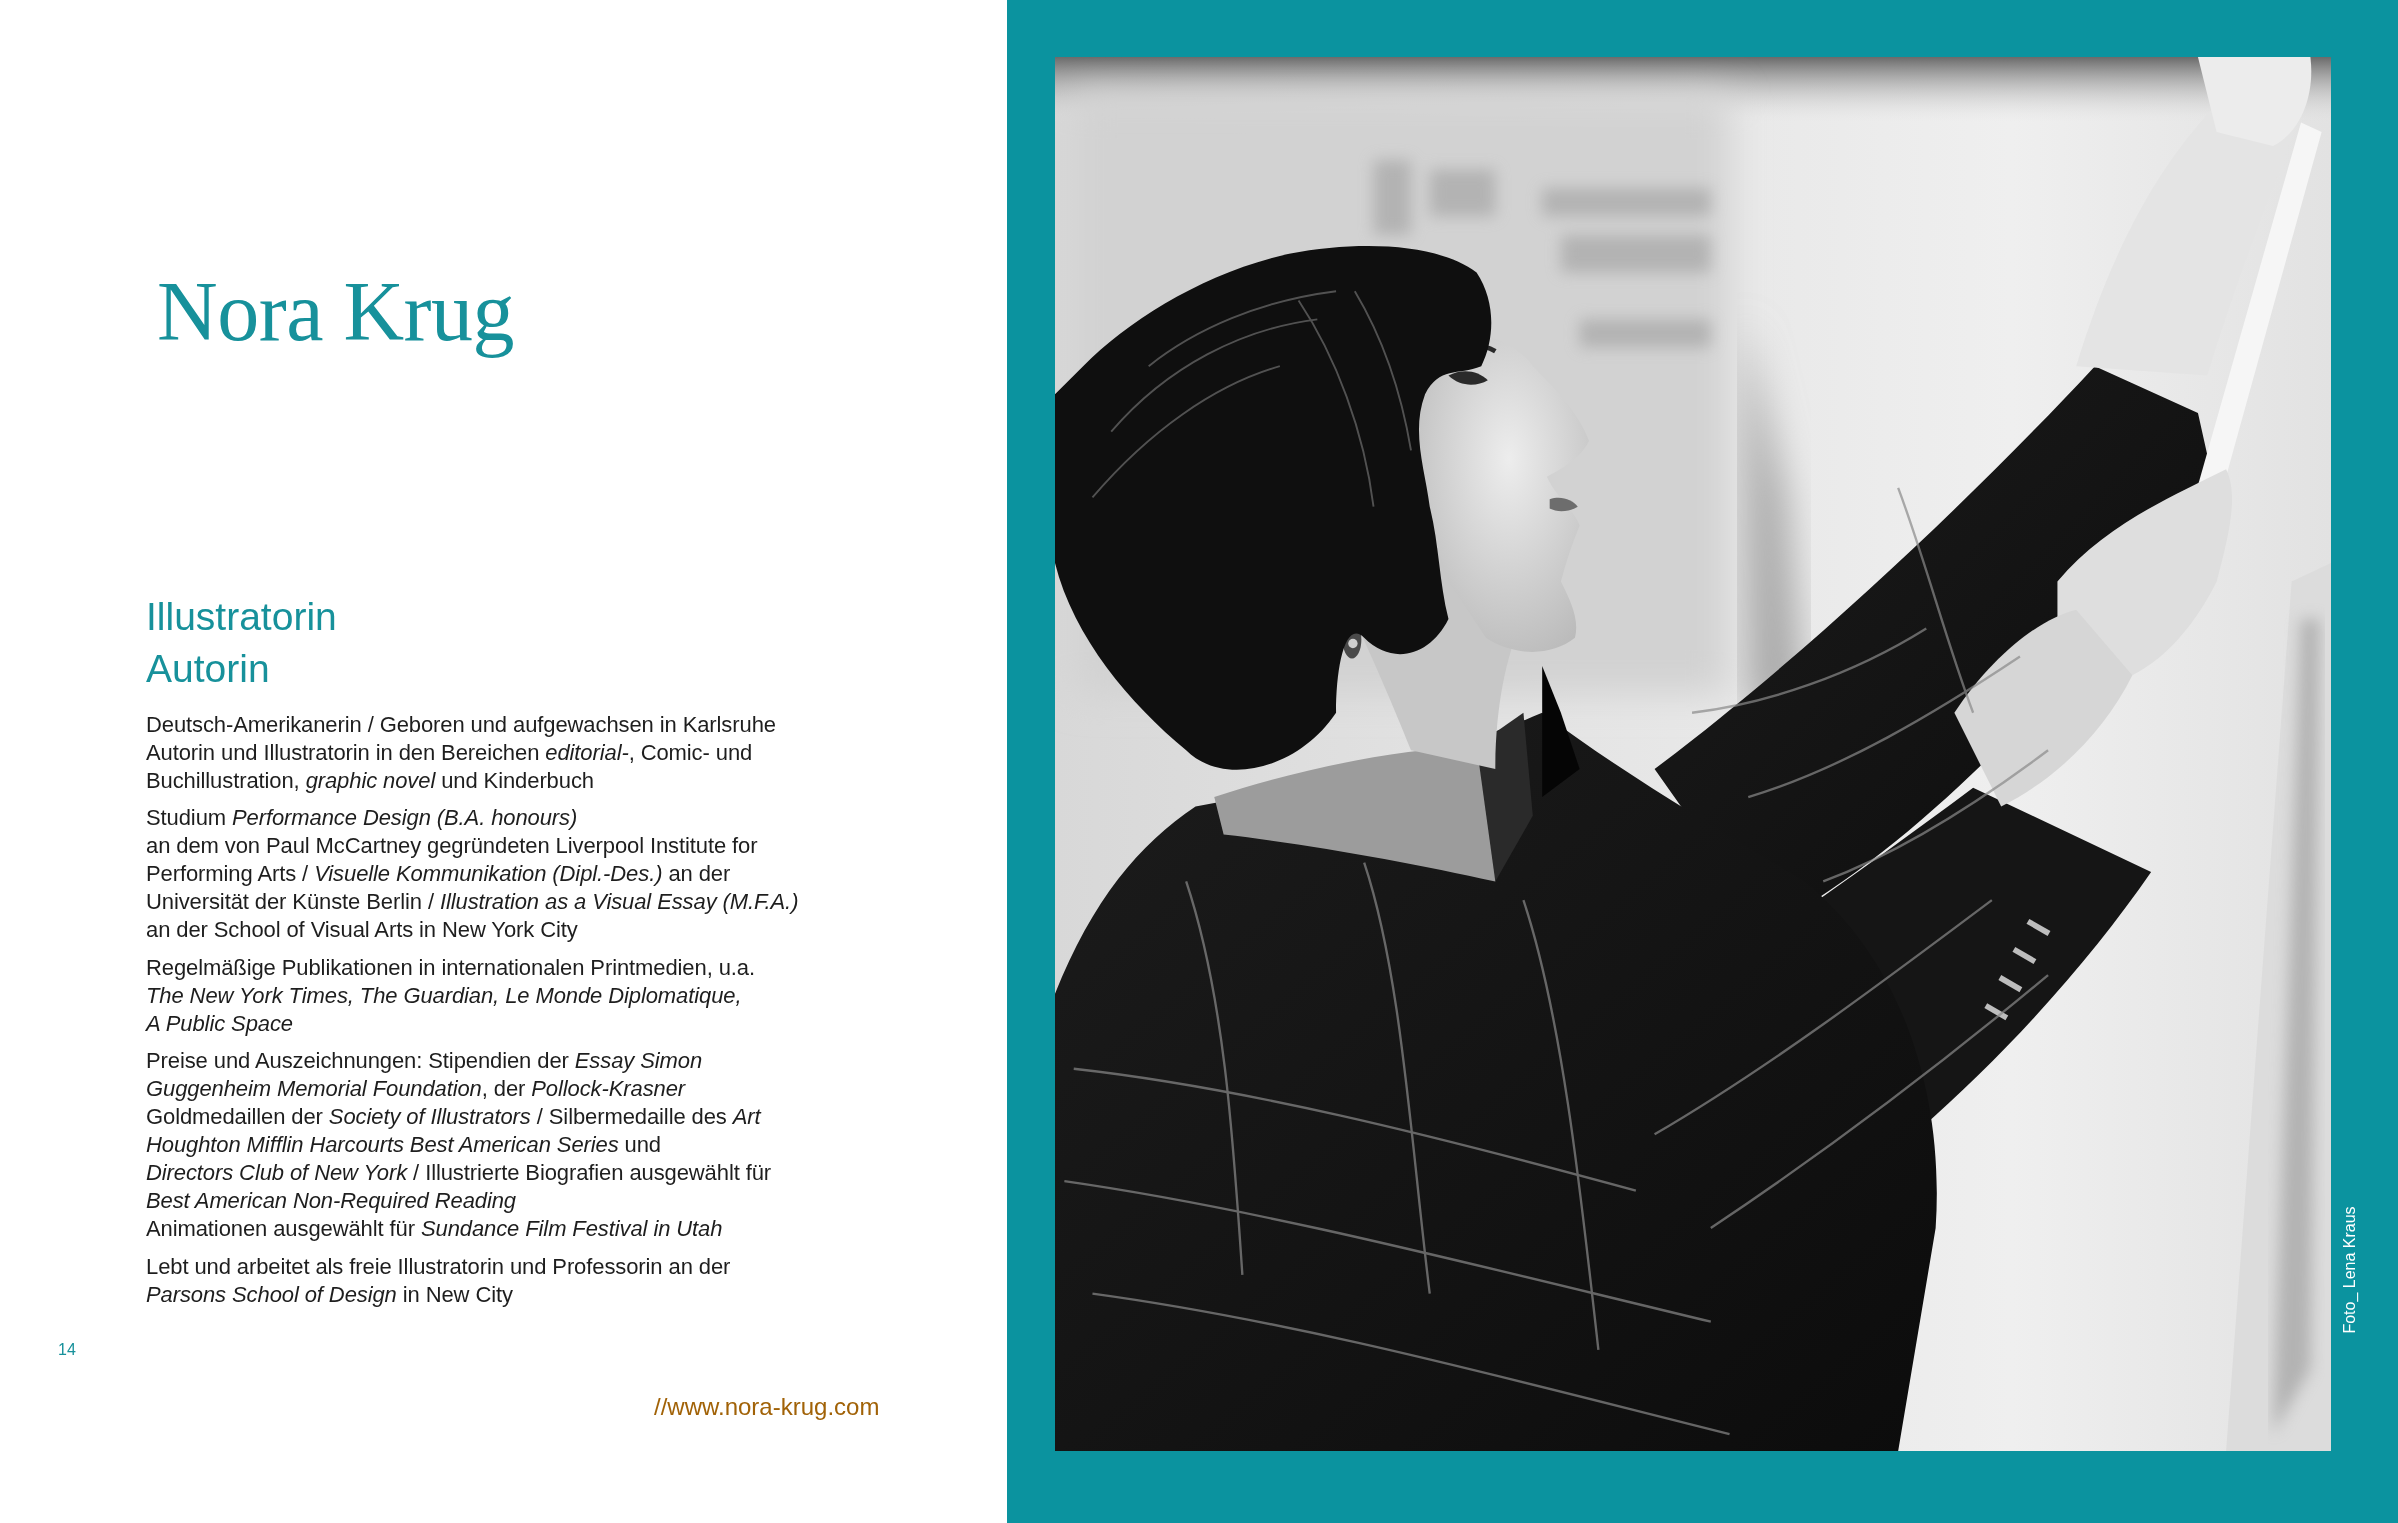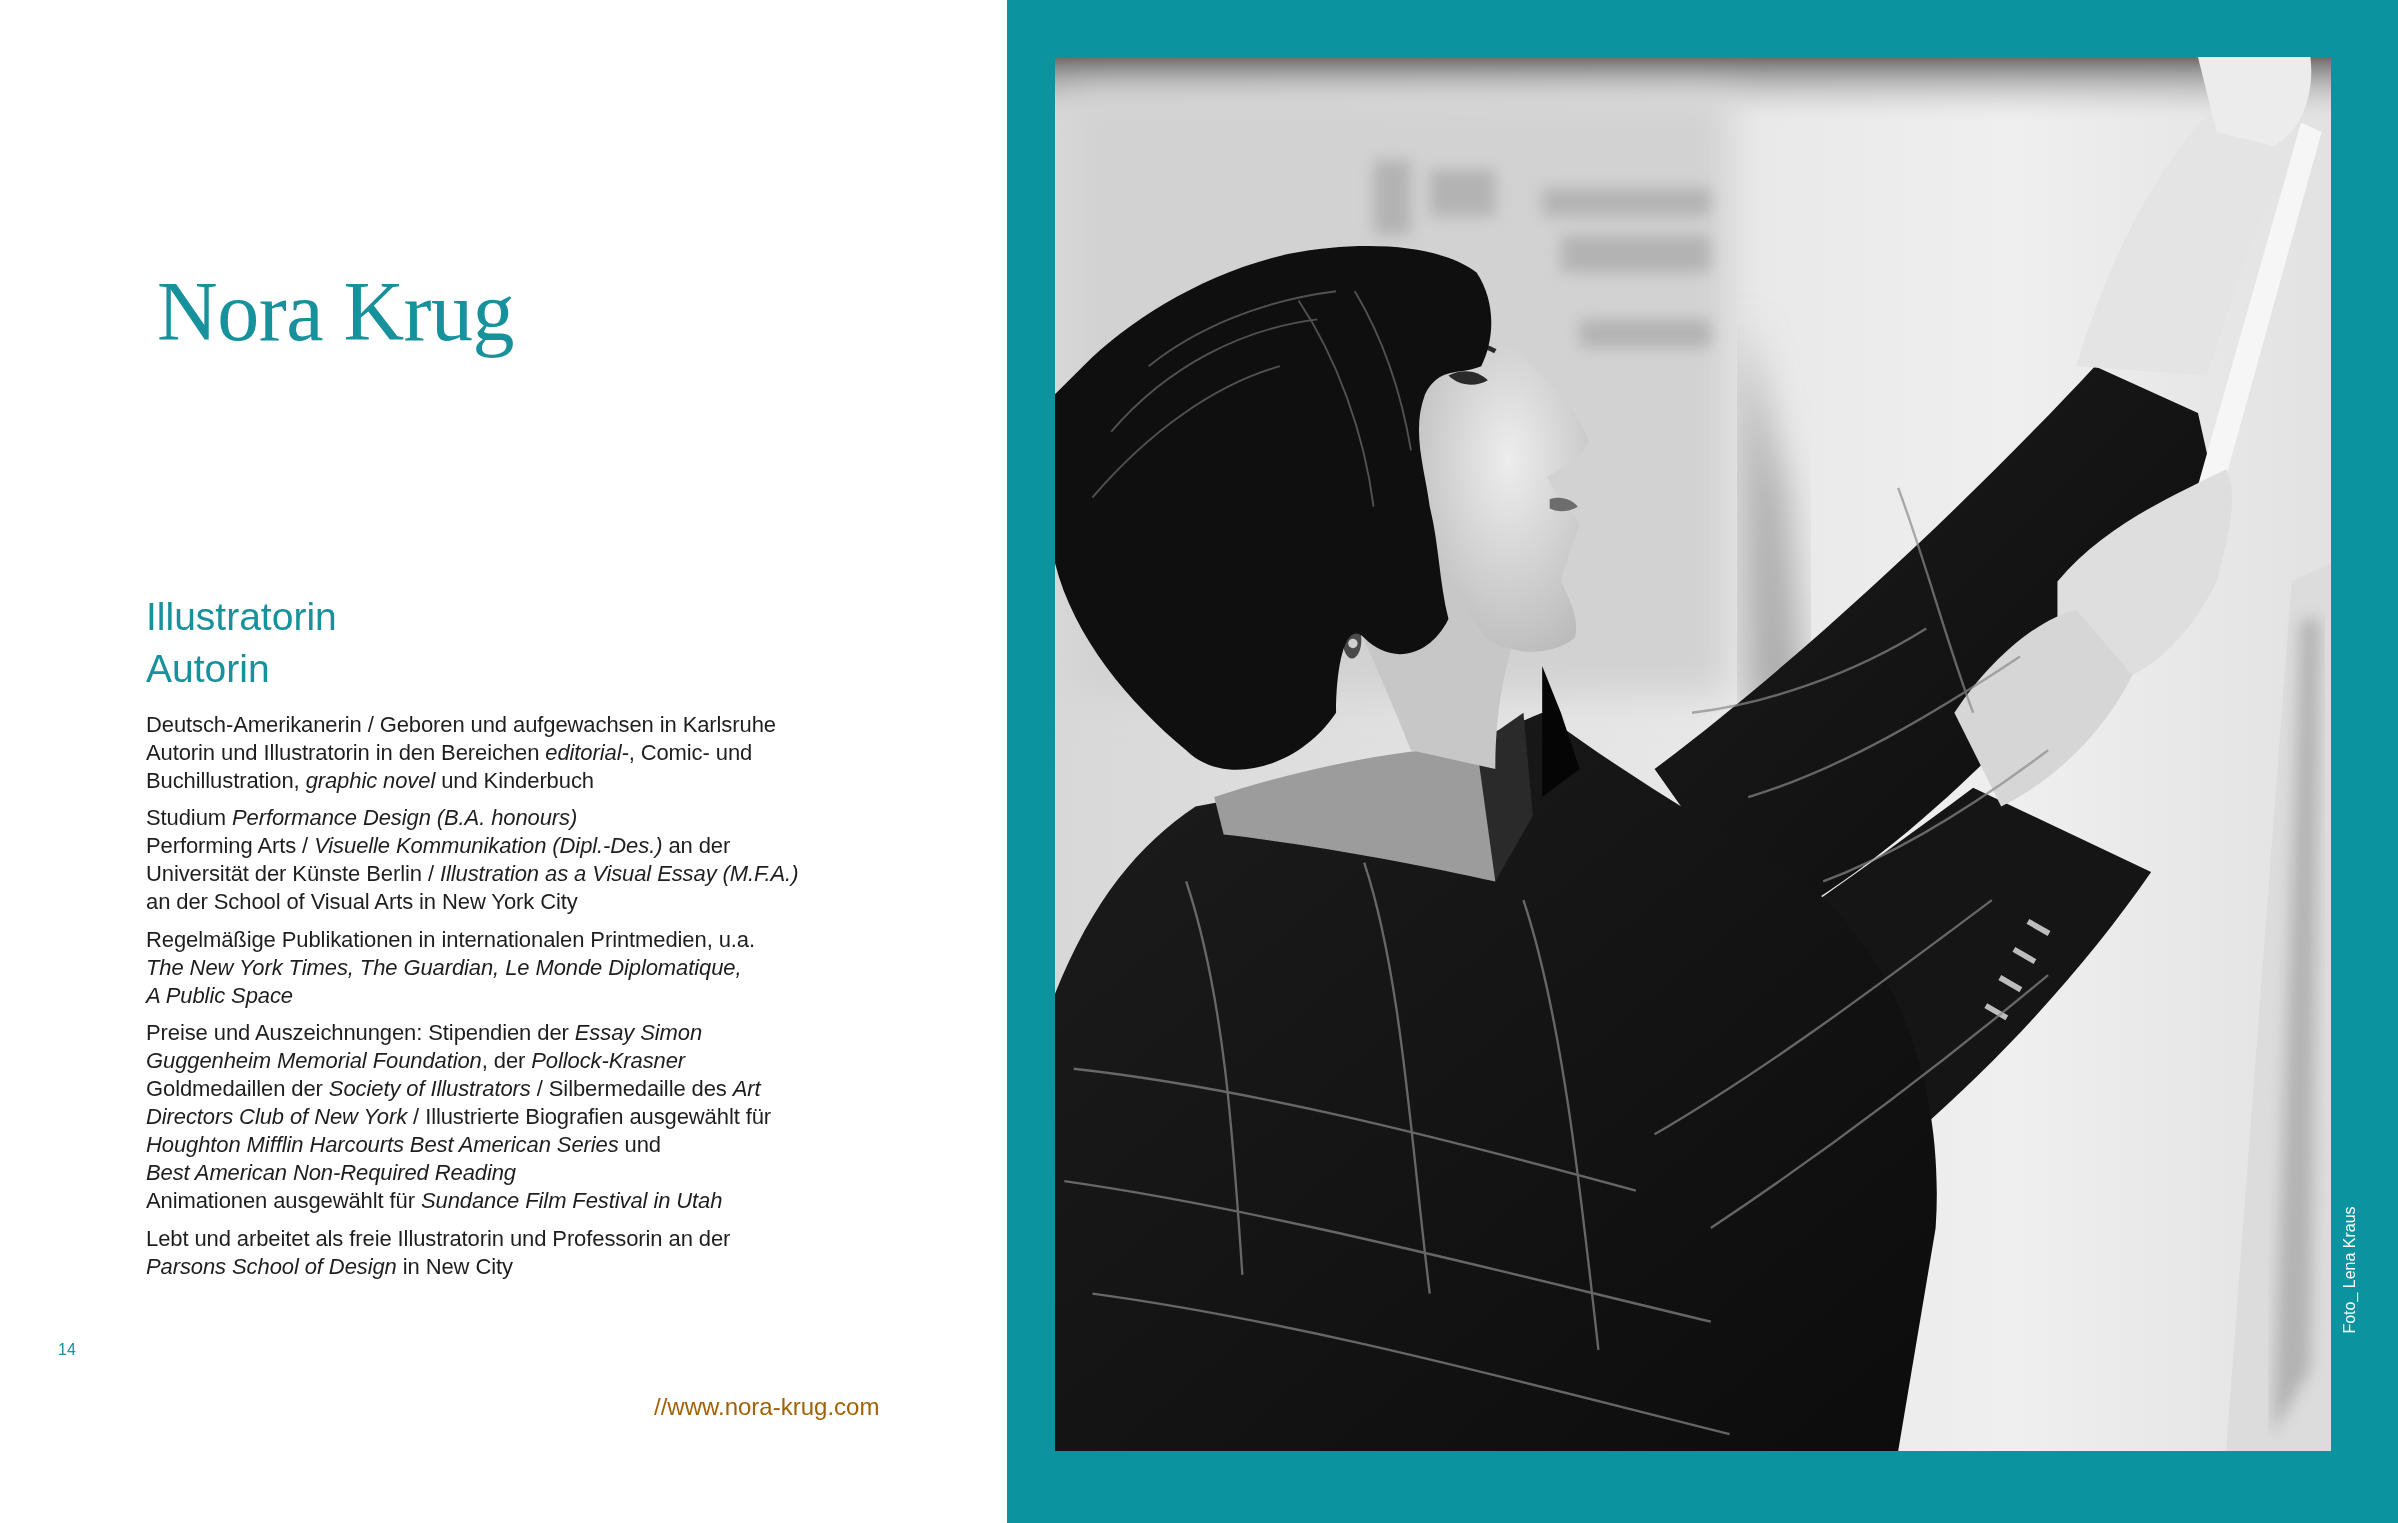--- a/index.html
+++ b/index.html
@@ -75,35 +75,36 @@
   </div>
 
   <div class="bio">
     <p>
       <span class="line"><span>Deutsch-Amerikanerin / Geboren und aufgewachsen in Karlsruhe</span></span>
       <span class="line"><span>Autorin und Illustratorin in den Bereichen </span><i>editorial-</i><span>, Comic- und</span></span>
       <span class="line"><span>Buchillustration, </span><i>graphic novel</i><span> und Kinderbuch</span></span>
     </p>
     <p>
       <span class="line"><span>Studium </span><i>Performance Design (B.A. honours)</i></span>
+      <span class="line"><span>an dem von Paul McCartney gegründeten Liverpool Institute for</span></span>
       <span class="line"><span>Performing Arts / </span><i>Visuelle Kommunikation (Dipl.-Des.)</i><span> an der</span></span>
       <span class="line"><span>Universität der Künste Berlin / </span><i>Illustration as a Visual Essay (M.F.A.)</i></span>
       <span class="line"><span>an der School of Visual Arts in New York City</span></span>
     </p>
     <p>
       <span class="line"><span>Regelmäßige Publikationen in internationalen Printmedien, u.a.</span></span>
       <span class="line"><i>The New York Times, The Guardian, Le Monde Diplomatique,</i></span>
       <span class="line"><i>A Public Space</i></span>
     </p>
     <p>
       <span class="line"><span>Preise und Auszeichnungen: Stipendien der </span><i>Essay Simon</i></span>
       <span class="line"><i>Guggenheim Memorial Foundation</i><span>, der </span><i>Pollock-Krasner</i></span>
       <span class="line"><span>Goldmedaillen der </span><i>Society of Illustrators</i><span> / Silbermedaille des </span><i>Art</i></span>
+      <span class="line"><i>Houghton Mifflin Harcourts Best American Series</i><span> und</span></span>
       <span class="line"><i>Directors Club of New York</i><span> / Illustrierte Biografien ausgewählt für</span></span>
-      <span class="line"><i>Houghton Mifflin Harcourts Best American Series</i><span> und</span></span>
       <span class="line"><i>Best American Non-Required Reading</i></span>
       <span class="line"><span>Animationen ausgewählt für </span><i>Sundance Film Festival in Utah</i></span>
     </p>
     <p>
       <span class="line"><span>Lebt und arbeitet als freie Illustratorin und Professorin an der</span></span>
       <span class="line"><i>Parsons School of Design</i><span> in New City</span></span>
     </p>
   </div>
 
   <div class="page-number">14</div>

